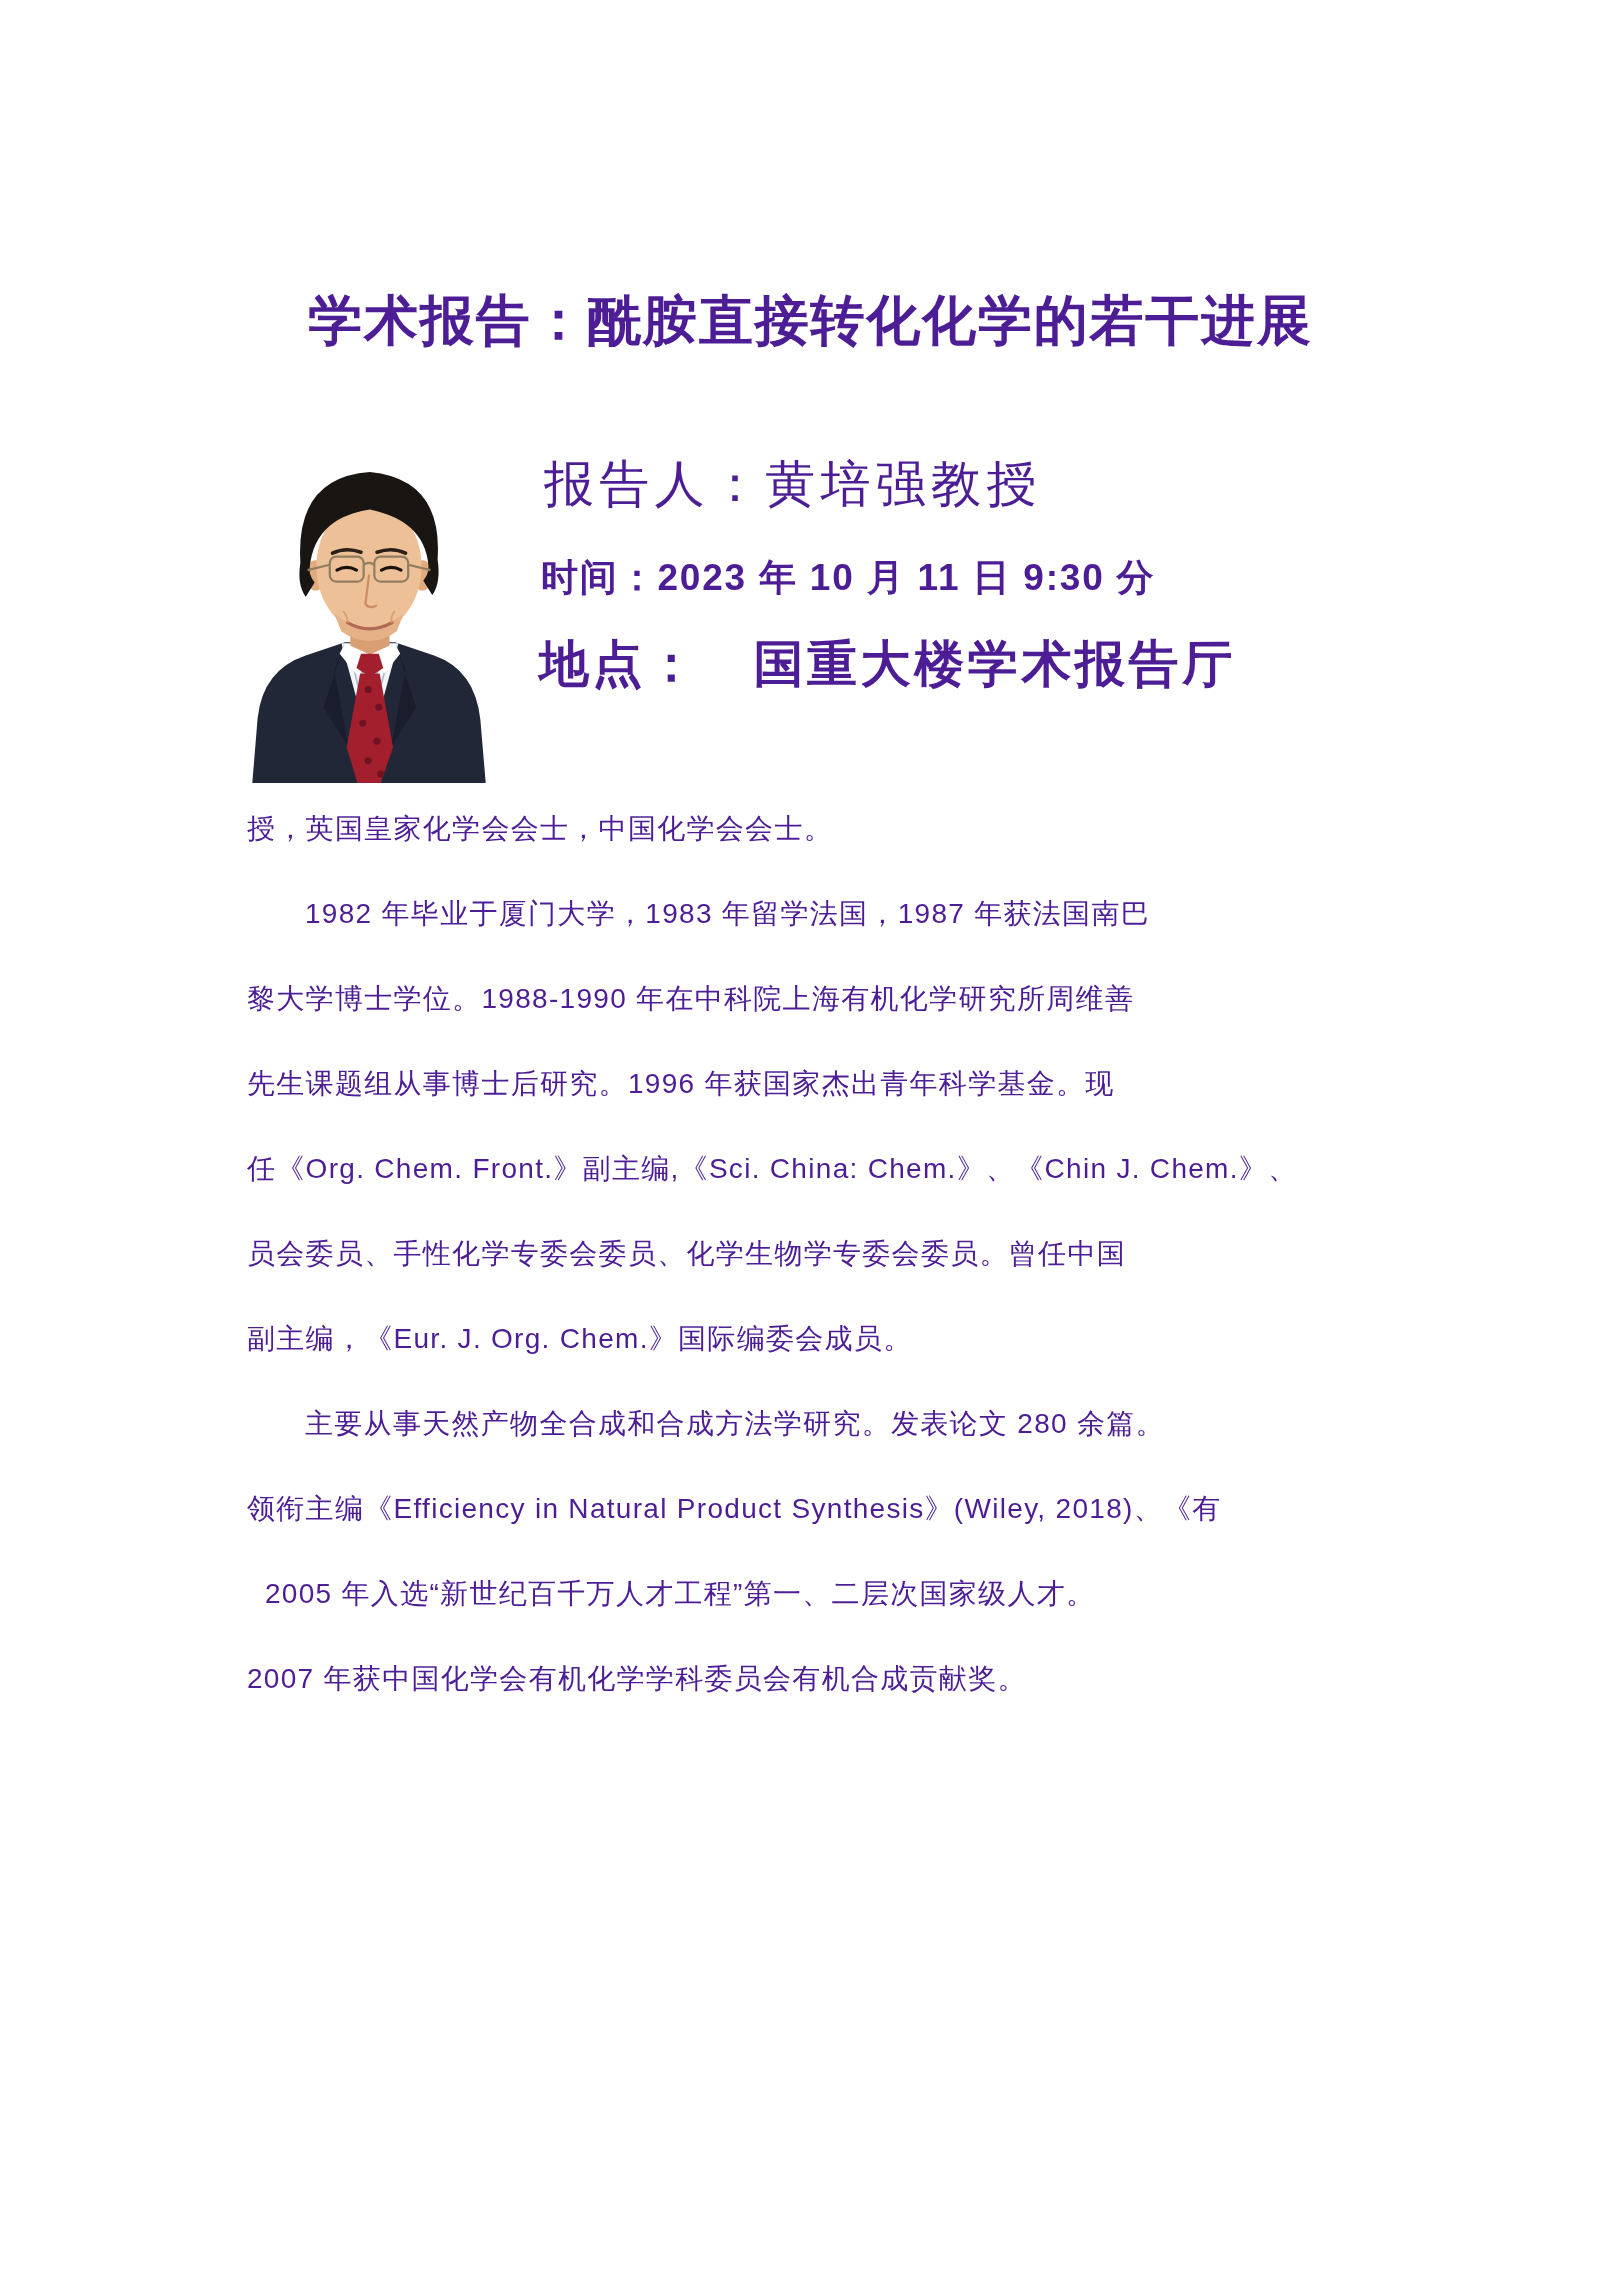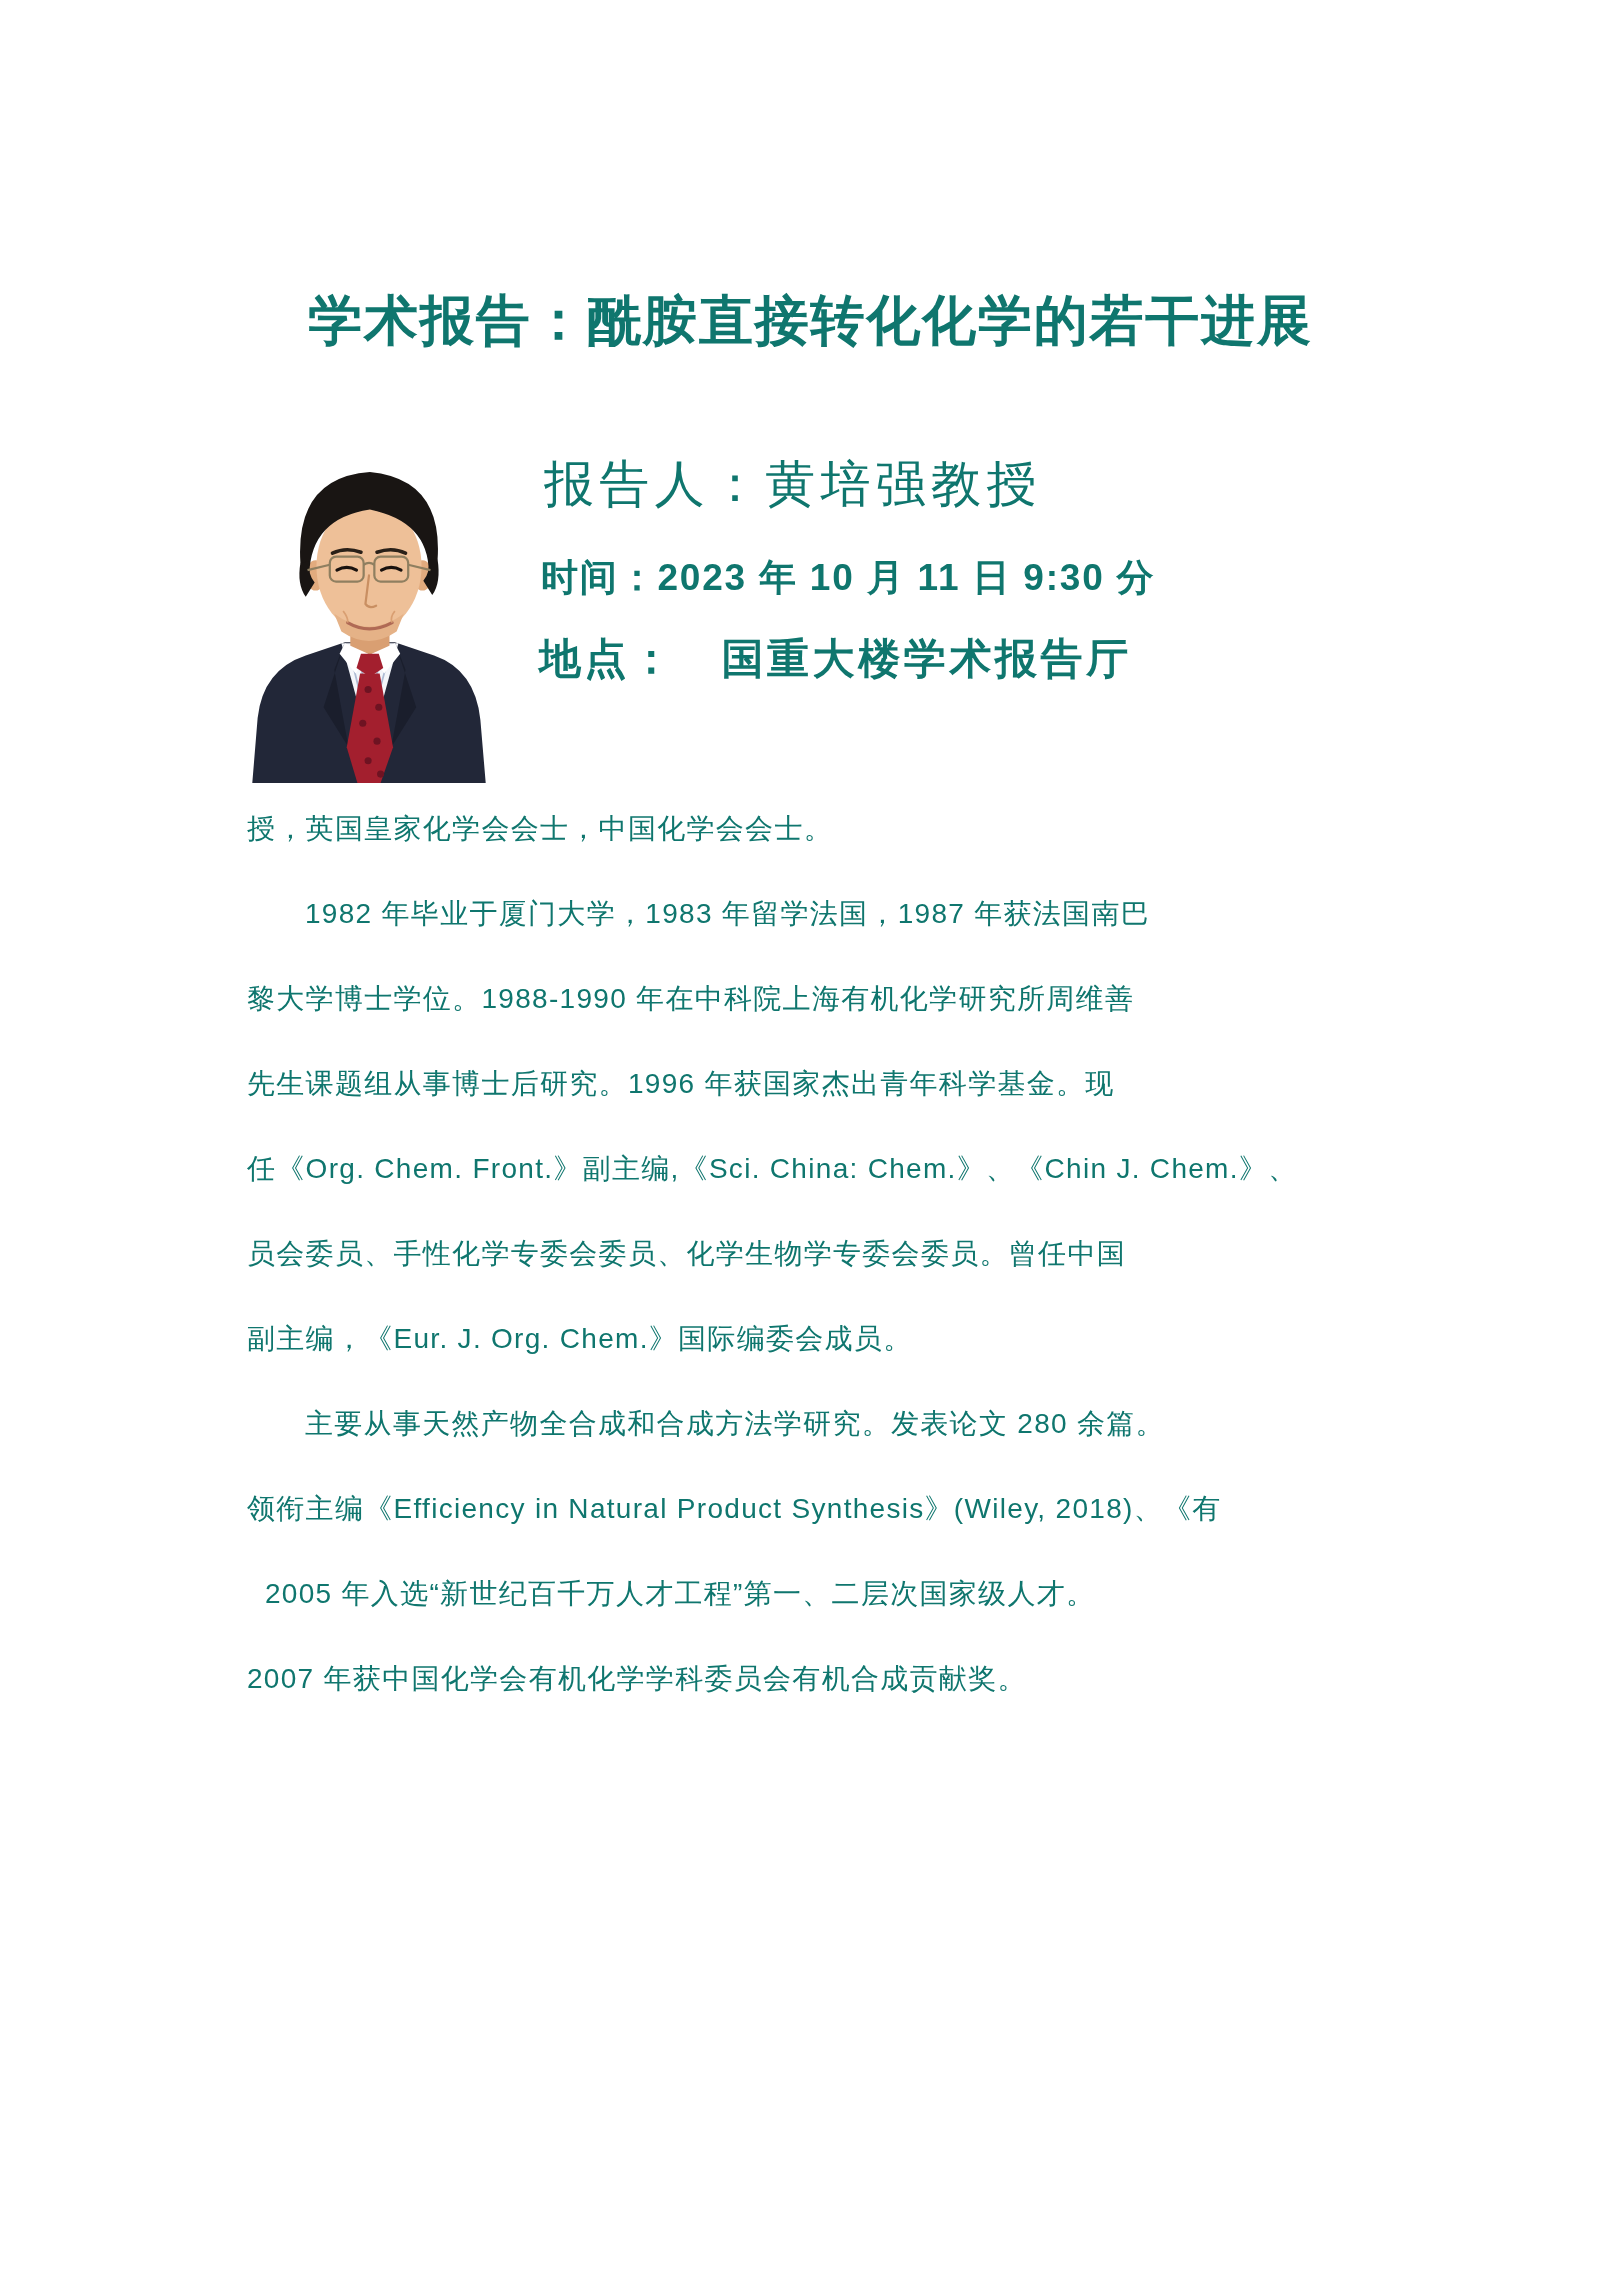--- a/index.html
+++ b/index.html
@@ -1,21 +1,21 @@
 <!DOCTYPE html>
 <html style="font-size:14.3px"><head>
 <meta charset="utf-8">
 <style>
   html, body { margin: 0; padding: 0; background: #ffffff; }
   .page {
     position: relative;
     width: 1621px;
     height: 2293px;
     background: #ffffff;
-    color: #0f766e;
+    color: #4c1d95;
     font-family: "Liberation Sans", "DejaVu Sans", sans-serif;
     overflow: hidden;
   }
   .title {
     position: absolute;
     top: 289px;
     left: 0;
     width: 100%;
     margin: 0;
     text-align: center;
@@ -47,21 +47,21 @@
     top: 556px;
     font-size: 37px;
     font-weight: 700;
     letter-spacing: 1.8px;
     line-height: 1.2;
   }
   .venue-line {
     position: absolute;
     left: 539px;
     top: 634px;
-    font-size: 42px;
+    font-size: 50px;
     font-weight: 700;
     letter-spacing: 3.6px;
     line-height: 1.2;
   }
   .bio-intro {
     position: absolute;
     left: 552px;
     top: 718px;
     font-size: 40px;
     font-weight: 400;

